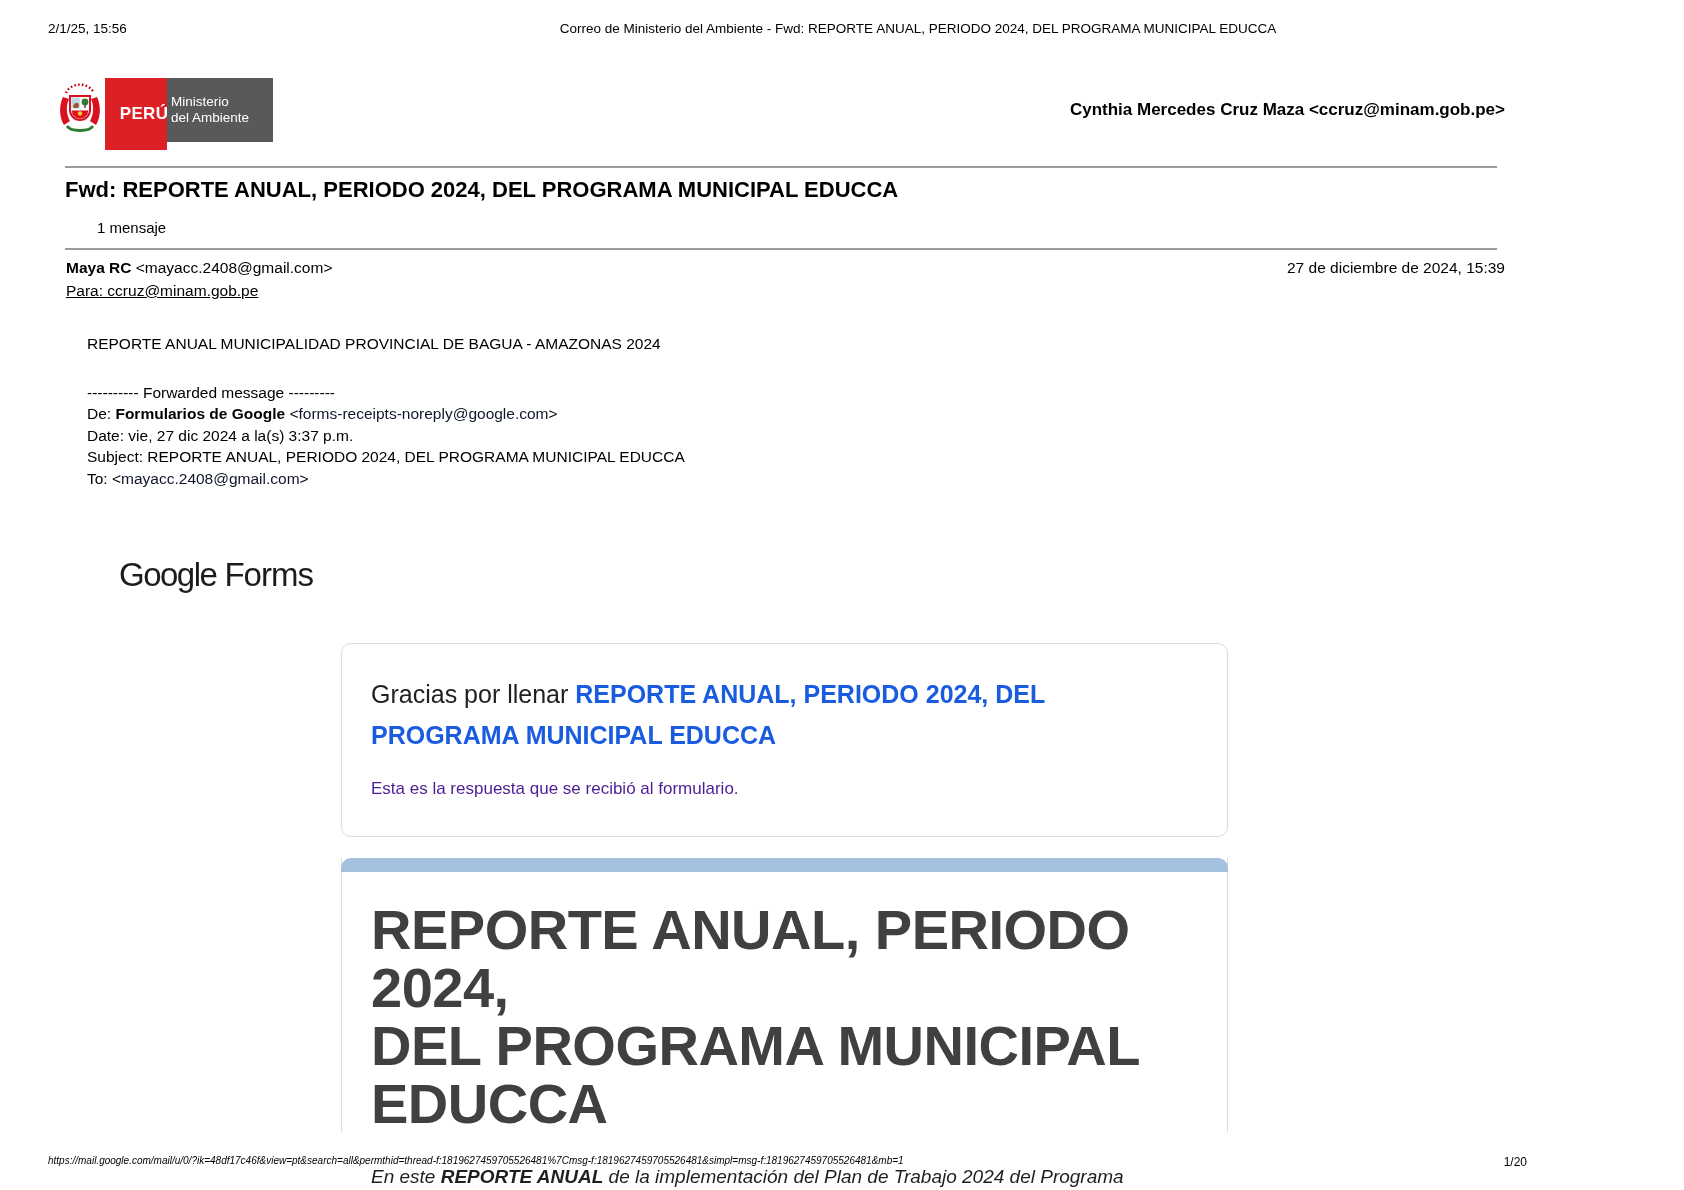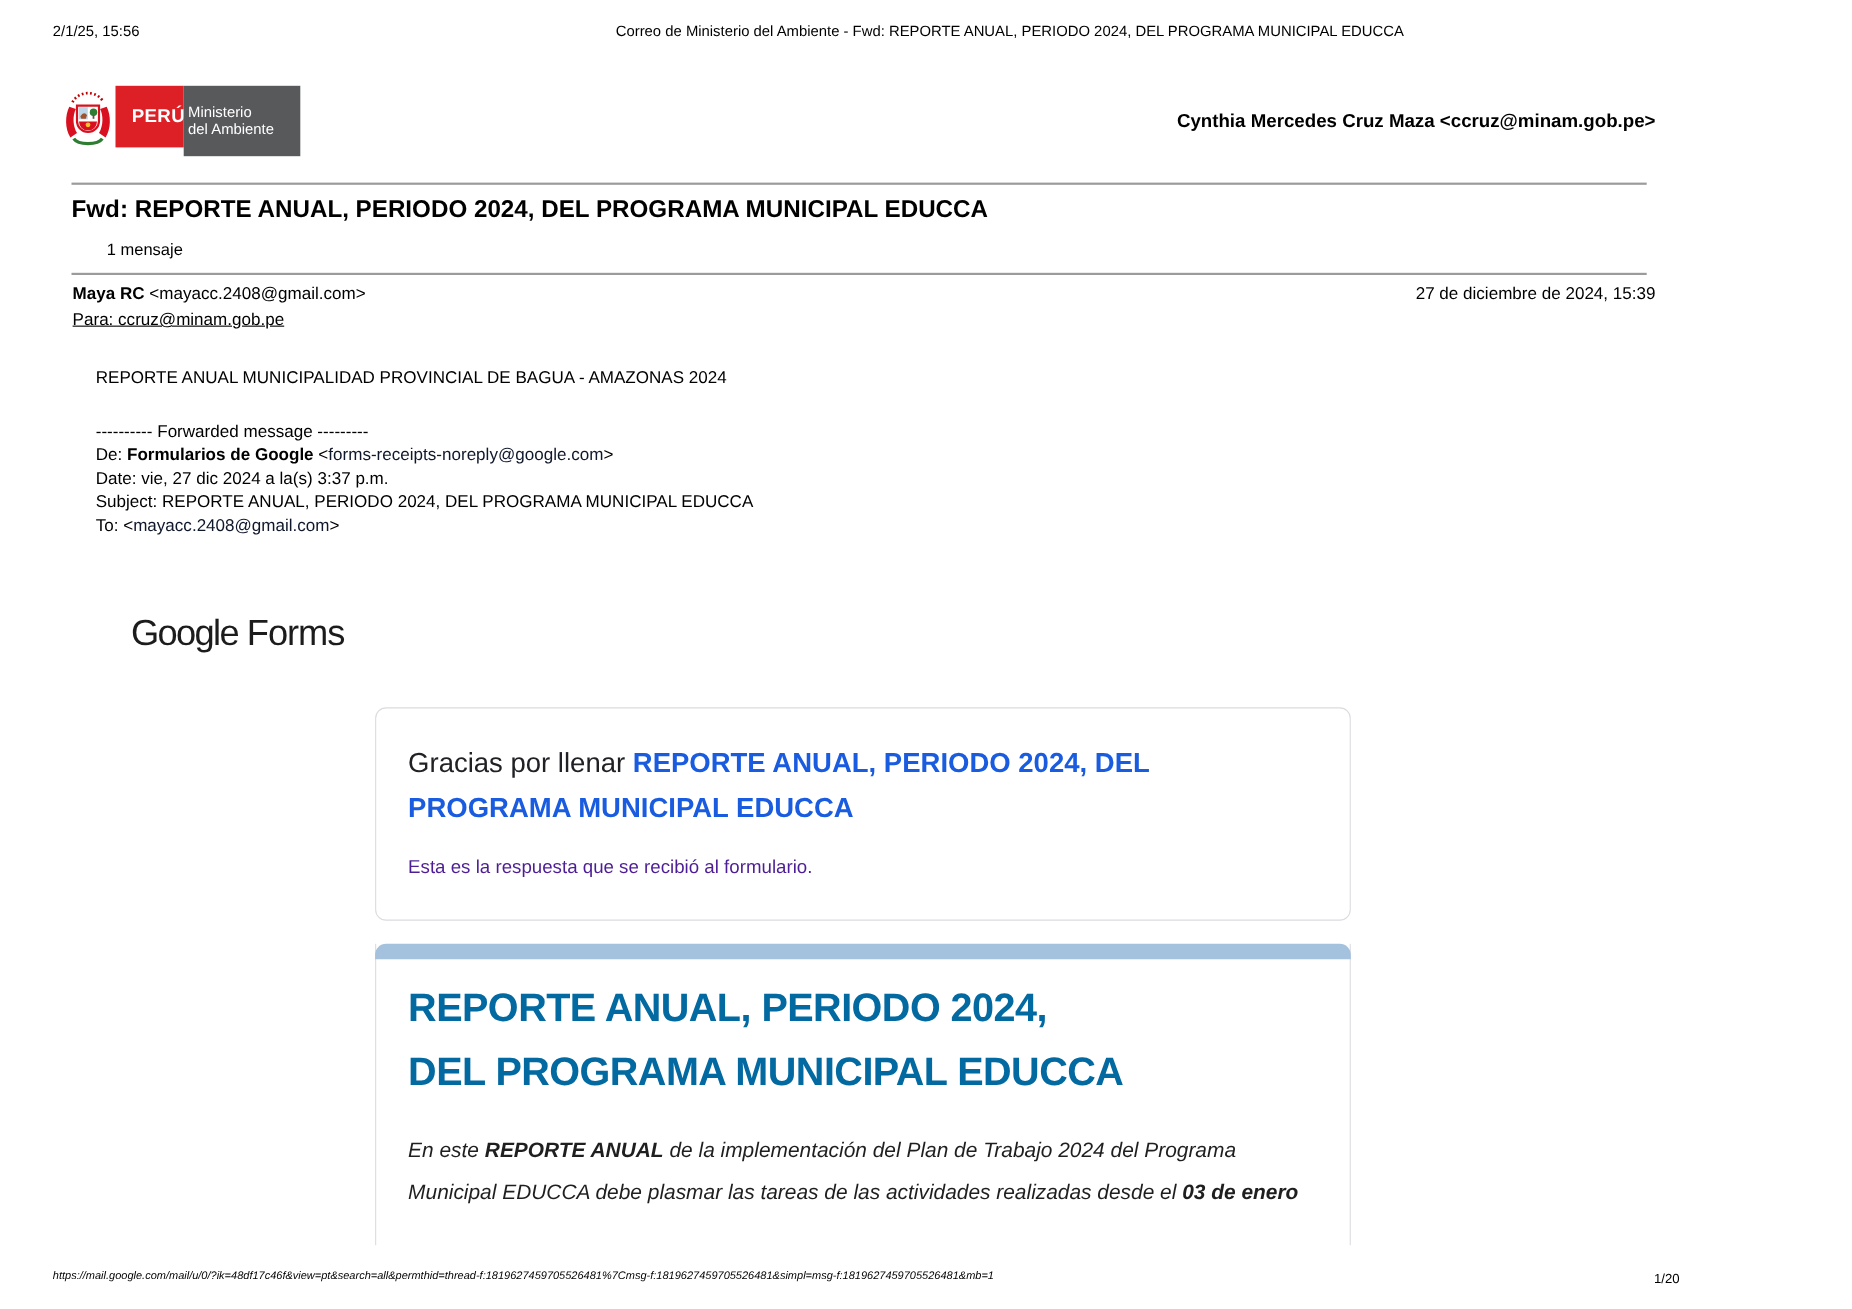--- a/index.html
+++ b/index.html
@@ -6,21 +6,21 @@
   html,body { background:#ffffff; }
   .page {
     position:relative; width:1684px; height:1190px; background:#fff;
     font-family:"Liberation Sans", sans-serif; color:#000; overflow:hidden;
   }
   .print-date { position:absolute; left:48px; top:21px; font-size:13.5px; }
   .print-title { position:absolute; left:calc(50% + 76px); top:21px; transform:translateX(-50%); font-size:13.5px; white-space:nowrap; }
 
   .logo { position:absolute; left:55px; top:78px; height:64px; display:flex; }
   .logo-coat { width:50px; height:64px; background:#fff; display:flex; align-items:center; justify-content:center; }
-  .logo-red { width:62px; height:56px; background:#dd1f26; color:#fff; display:flex; align-items:center; justify-content:center; font-weight:bold; font-size:17px; letter-spacing:0.3px;padding-left:16px; }
+  .logo-red { width:62px; height:72px; background:#dd1f26; color:#fff; display:flex; align-items:center; justify-content:center; font-weight:bold; font-size:17px; letter-spacing:0.3px;padding-left:16px; }
   .logo-gray { width:106px; height:64px; background:#58595b; color:#fff; font-size:13.5px; line-height:16px; display:flex; flex-direction:column; justify-content:center; padding-left:4px; }
 
   .account-owner { position:absolute; right:179px; top:100px; font-weight:bold; font-size:17px; white-space:nowrap; }
 
   .rule { position:absolute; left:65px; width:1432px; height:2px; background:#9b9b9b; }
   .rule1 { top:166px; }
   .rule2 { top:248px; }
 
   .thread-subject { position:absolute; left:65px; top:177px; font-size:22px; font-weight:bold; white-space:nowrap; }
   .thread-count { position:absolute; left:65px; top:219px; font-size:15px;margin-left:32px; }
@@ -37,21 +37,21 @@
   .gforms-logo .f-word { margin-left:8px; }
 
   .card { position:absolute; left:341px; width:887px; background:#fff; }
   .card1 { top:643px; height:194px; border:1px solid #dadce0; border-radius:10px; padding:30px 30px 0 29px; }
   .card1-main { width:785px; font-size:25px; line-height:41px; color:#202124; }
   .card1-main .form-link { color:#1a5ce0; font-weight:bold; cursor:pointer; }
   .card1-sub { margin-top:23px; font-size:17px; color:#4c1d95; }
 
   .card2 { top:858px; height:274px; border-left:1px solid #dadce0; border-right:1px solid #dadce0; }
   .card2-bar { height:14px; background:#a4c2dd; border-radius:10px 10px 0 0; margin:0 -1px; }
-  .card2-title { margin:15px 0 0 29px; font-size:36px; line-height:58px; font-weight:bold; color:#0369a1; letter-spacing:-0.5px; }
+  .card2-title { margin:29px 0 0 29px; font-size:56px; line-height:58px; font-weight:bold; color:#404040; letter-spacing:-0.5px; }
   .card2-desc { margin:25px 0 0 29px; width:833px; font-style:italic; font-size:19px; line-height:38px; color:#1f1f1f; }
   .card2-desc b { font-style:italic; }
 
   .footer-url { position:absolute; left:48px; top:1155px; font-size:10px; white-space:nowrap;font-style:italic; }
   .footer-page { position:absolute; right:157px; top:1155px; font-size:12px; }
 </style>
 </head>
 <body>
 
 <div class="page">

